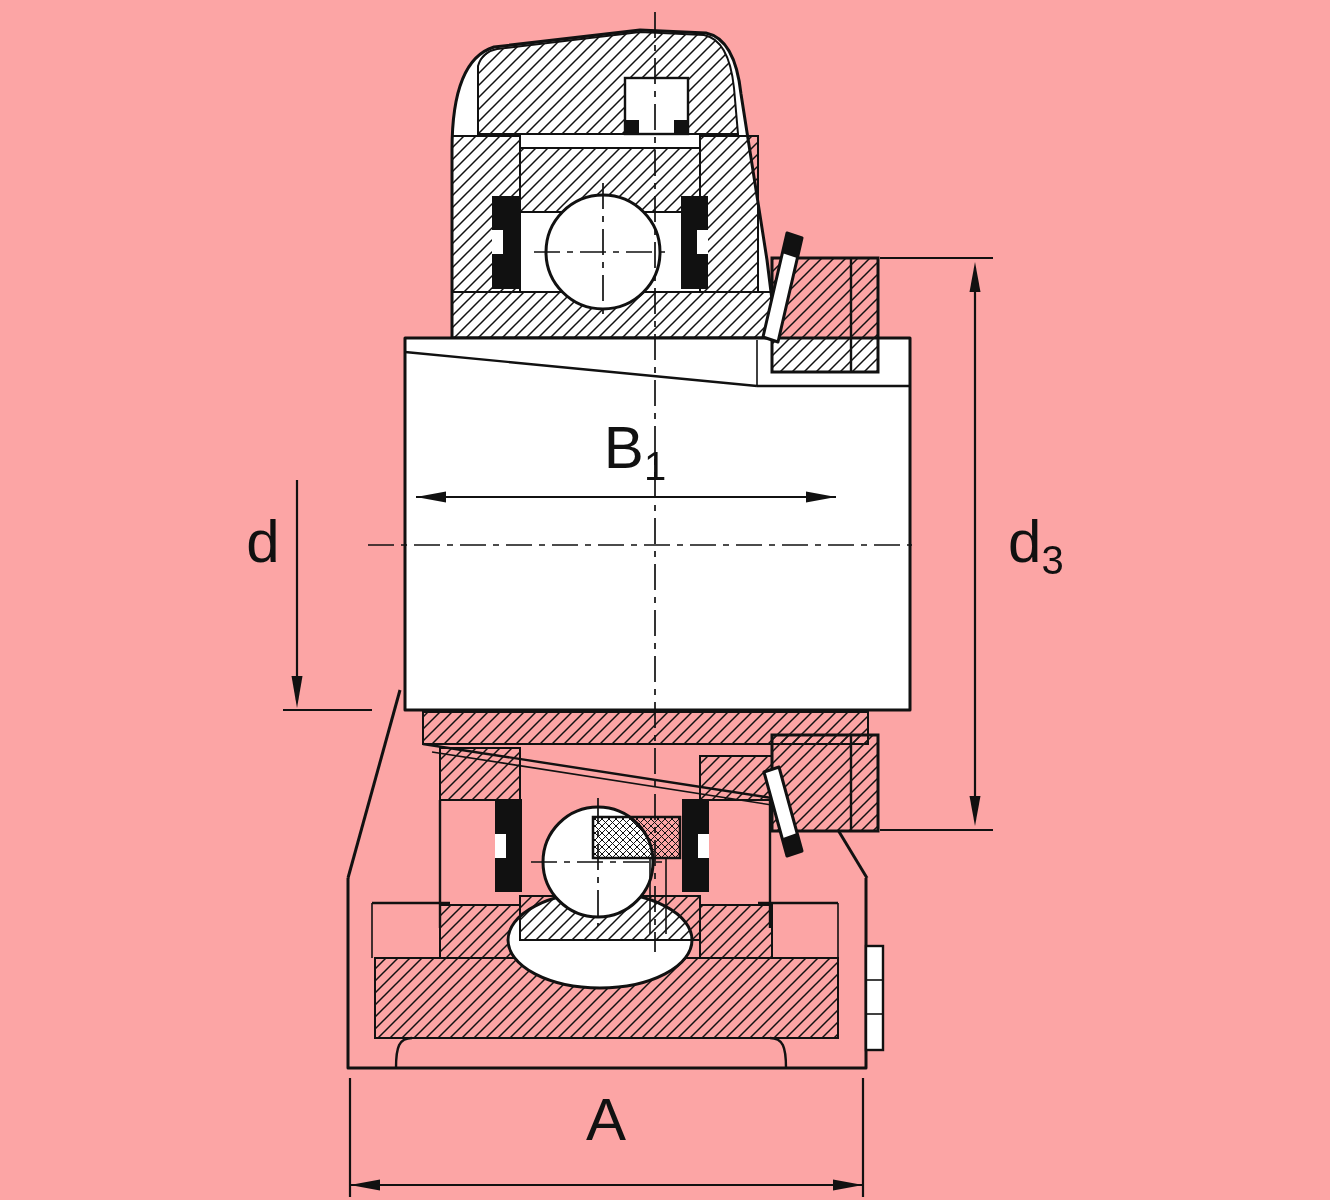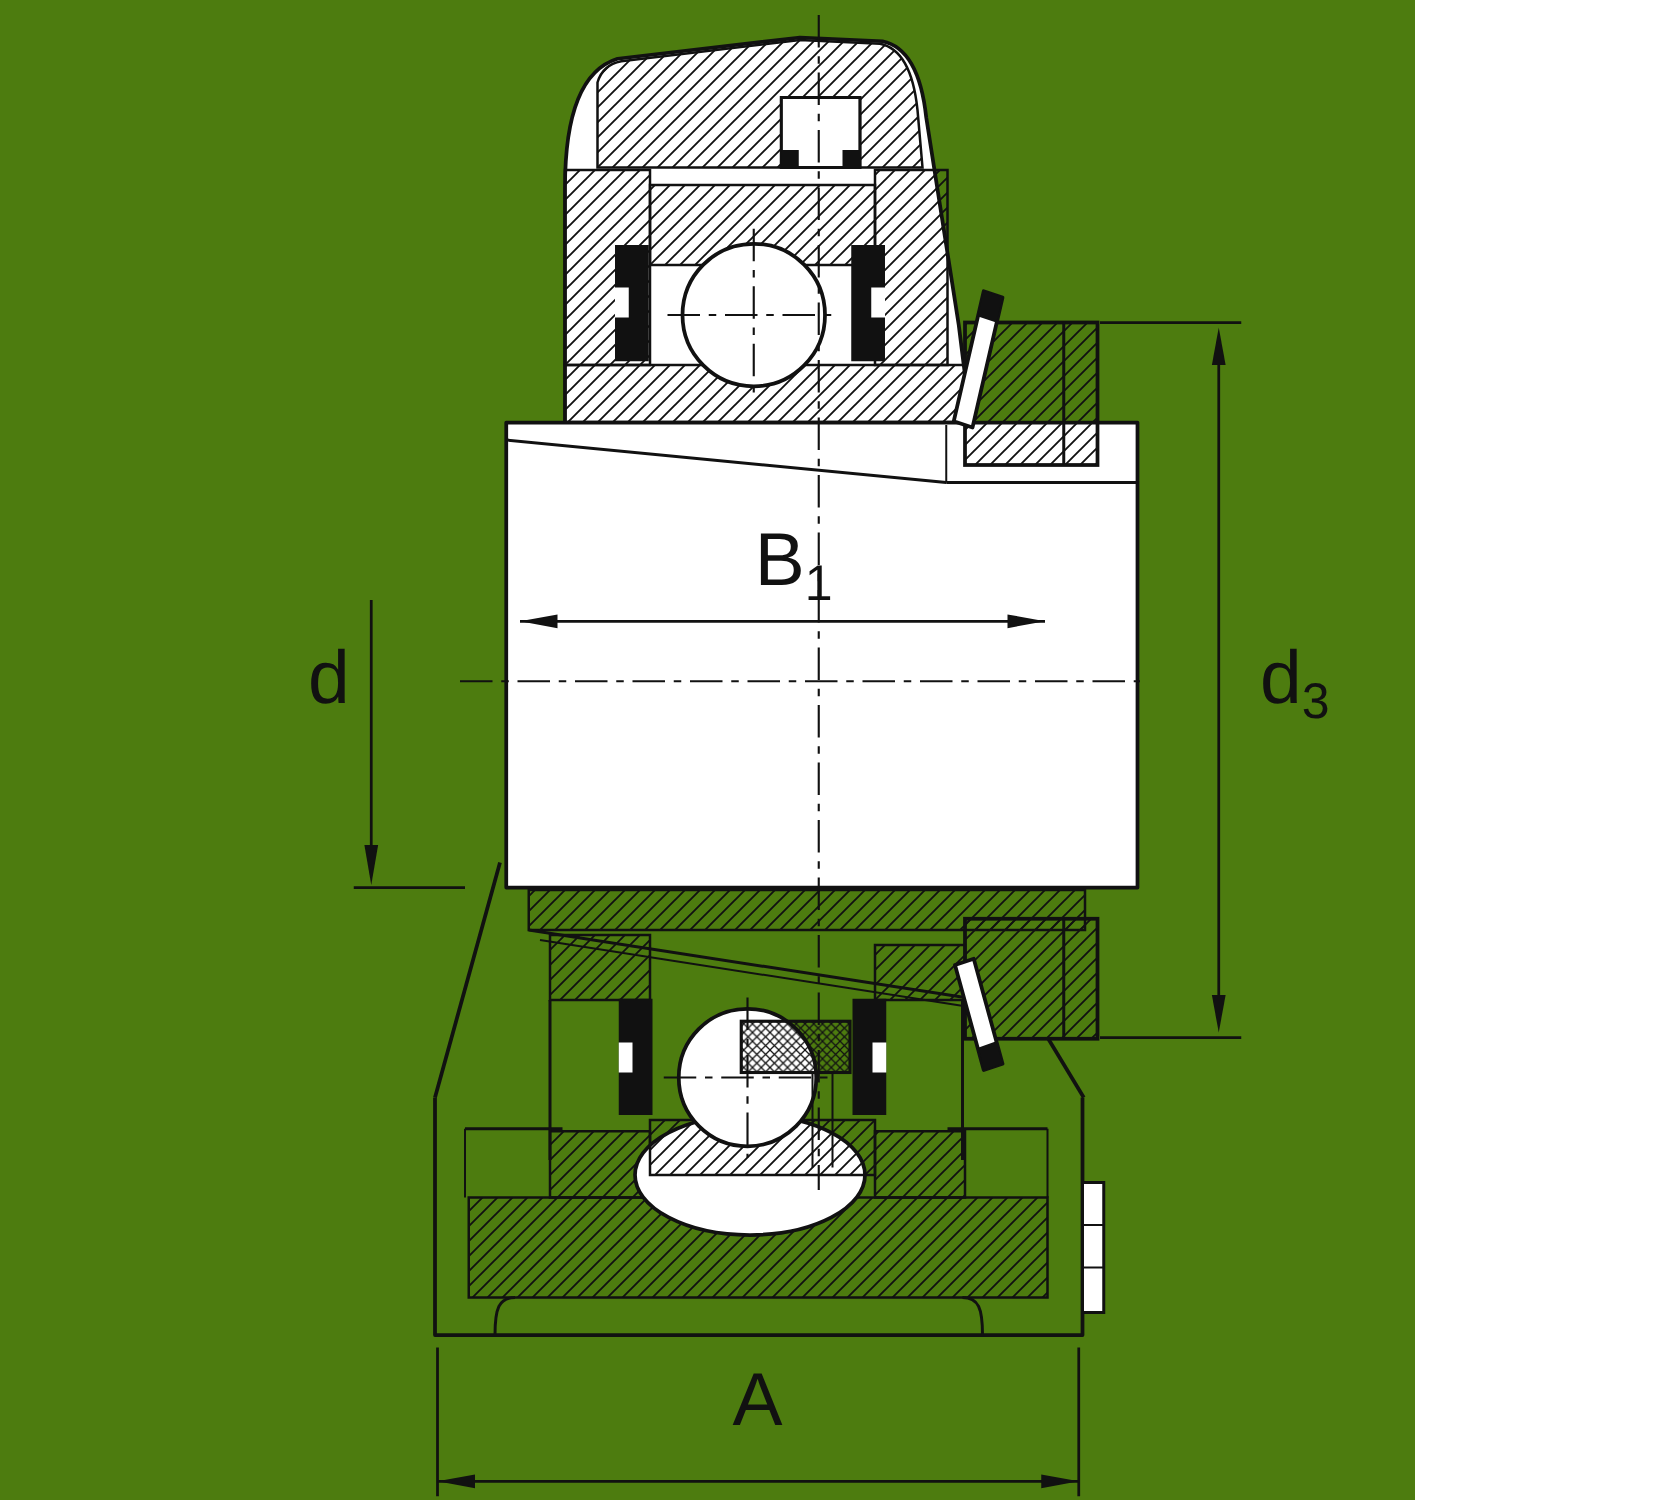--- a/index.html
+++ b/index.html
@@ -1,16 +1,16 @@
 <!DOCTYPE html>
 <html><head>
 <meta charset="utf-8">
 <style>
   html,body{margin:0;padding:0;background:#ffffff;}
-  .stage{width:1132px;height:1200px;position:relative;background:#4d7c0f;overflow:hidden;}
+  .stage{width:1330px;height:1200px;position:relative;background:#fca5a5;overflow:hidden;}
   svg{display:block;}
   .outline{fill:#ffffff;stroke:#111111;stroke-width:3;stroke-linejoin:round;}
   .hatch{fill:url(#hatchPat);stroke:#111111;stroke-width:2;}
   .hatch3{fill:url(#hatchPat);stroke:#111111;stroke-width:3;}
   .thick{fill:none;stroke:#111111;stroke-width:3;stroke-linejoin:round;}
   .med{fill:none;stroke:#111111;stroke-width:2.4;}
   .thin{fill:none;stroke:#111111;stroke-width:1.6;}
   .blackfill{fill:#111111;stroke:none;}
   .whitefill{fill:#ffffff;stroke:none;}
   .centerline{fill:none;stroke:#111111;stroke-width:1.7;stroke-dasharray:26 7 6 7;}

